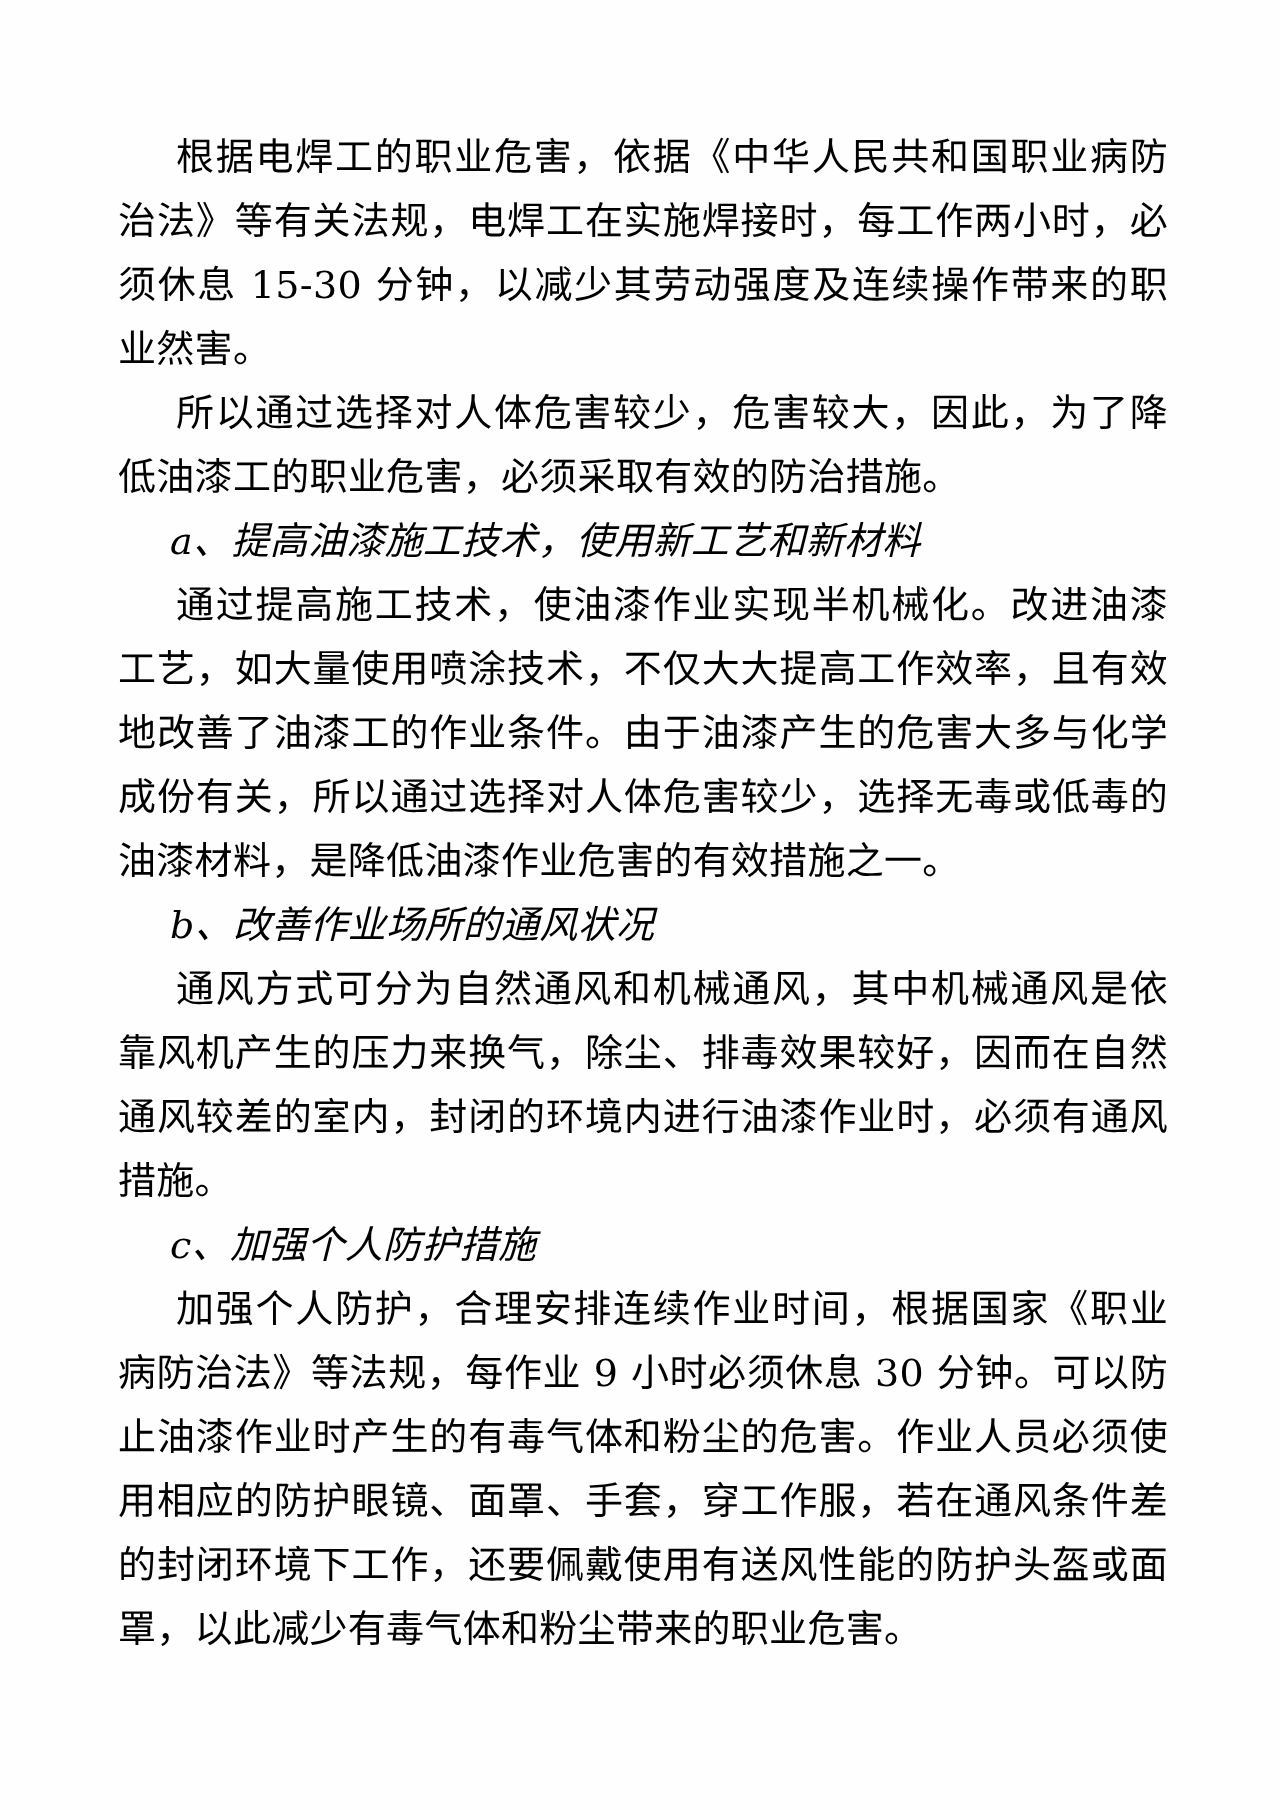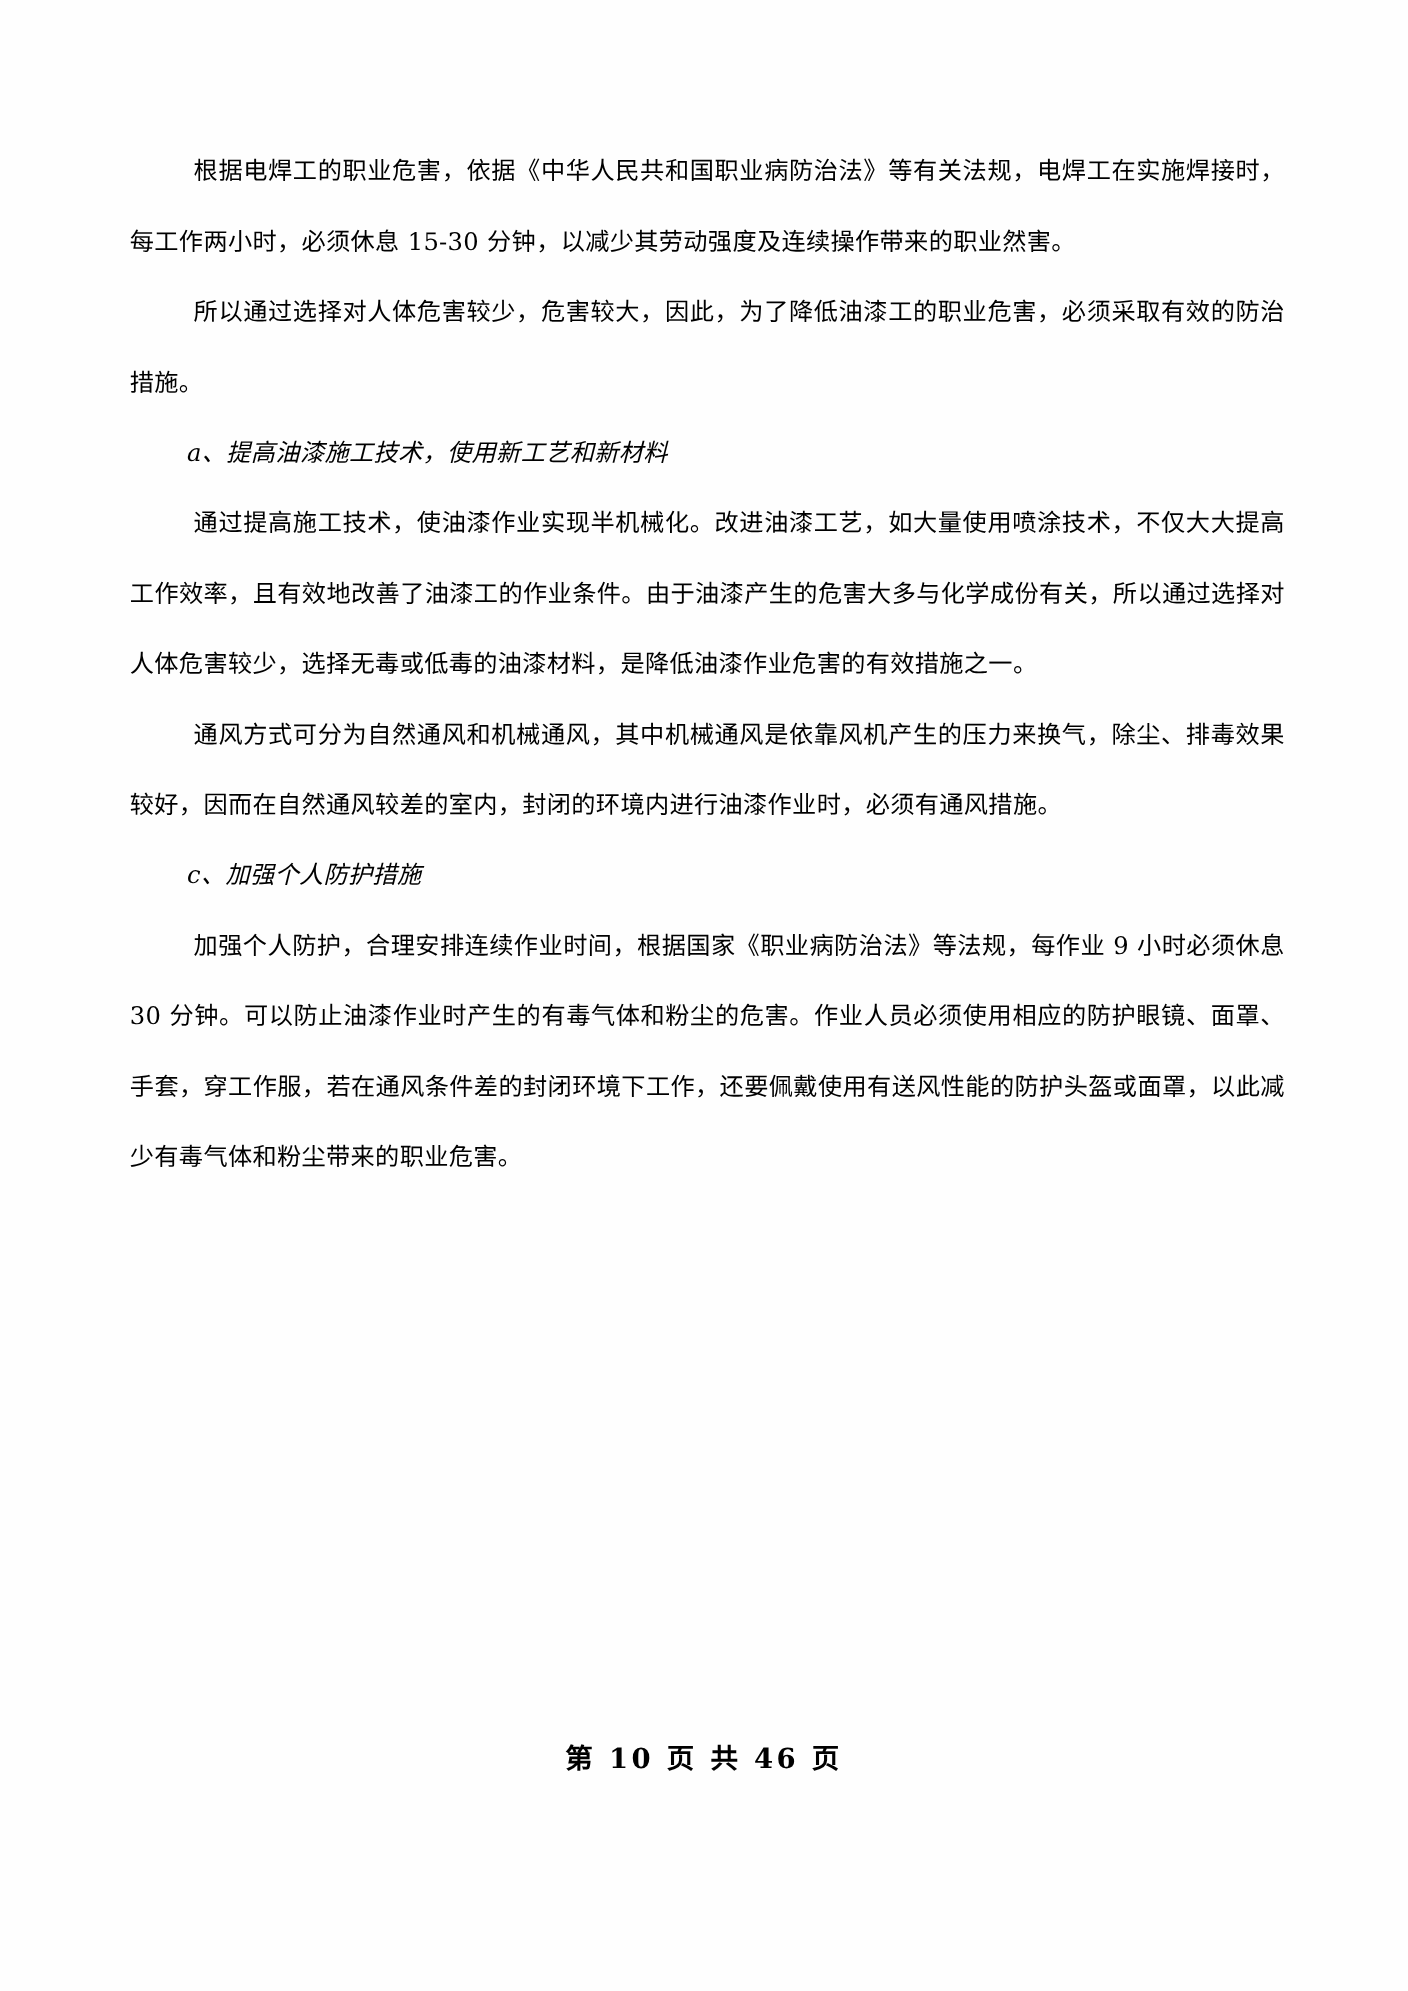--- a/index.html
+++ b/index.html
@@ -24,21 +24,21 @@
     background: #fefefe;
   }
   .content {
     position: absolute;
     left: 118px;
     top: 125px;
     width: 1050px;
   }
   p.para {
     margin: 0 0 0 0;
-    font-size: 22px;
+    font-size: 38px;
     line-height: 64px;
     text-align: justify;
     text-justify: inter-ideograph;
     letter-spacing: 0.3px;
     font-family: "DejaVu Serif", "Liberation Serif", serif;
   }
   p.indent {
     text-indent: 58px;
   }
   p.indent-sm {
@@ -59,18 +59,18 @@
 </style>
 </head>
 <body>
 
 <div class="page">
   <div class="content">
     <p class="para indent">根据电焊工的职业危害，依据《中华人民共和国职业病防治法》等有关法规，电焊工在实施焊接时，每工作两小时，必须休息 15-30 分钟，以减少其劳动强度及连续操作带来的职业然害。</p>
     <p class="para indent">所以通过选择对人体危害较少，危害较大，因此，为了降低油漆工的职业危害，必须采取有效的防治措施。</p>
     <p class="para indent-sm">a、提高油漆施工技术，使用新工艺和新材料</p>
     <p class="para indent">通过提高施工技术，使油漆作业实现半机械化。改进油漆工艺，如大量使用喷涂技术，不仅大大提高工作效率，且有效地改善了油漆工的作业条件。由于油漆产生的危害大多与化学成份有关，所以通过选择对人体危害较少，选择无毒或低毒的油漆材料，是降低油漆作业危害的有效措施之一。</p>
+    <p class="para indent-sm">b、改善作业场所的通风状况</p>
     <p class="para indent">通风方式可分为自然通风和机械通风，其中机械通风是依靠风机产生的压力来换气，除尘、排毒效果较好，因而在自然通风较差的室内，封闭的环境内进行油漆作业时，必须有通风措施。</p>
     <p class="para indent-sm">c、加强个人防护措施</p>
     <p class="para indent">加强个人防护，合理安排连续作业时间，根据国家《职业病防治法》等法规，每作业 9 小时必须休息 30 分钟。可以防止油漆作业时产生的有毒气体和粉尘的危害。作业人员必须使用相应的防护眼镜、面罩、手套，穿工作服，若在通风条件差的封闭环境下工作，还要佩戴使用有送风性能的防护头盔或面罩，以此减少有毒气体和粉尘带来的职业危害。</p>
   </div>
-  <div class="footer">第 10 页 共 46 页</div>
 </div>
 
 </body></html>

